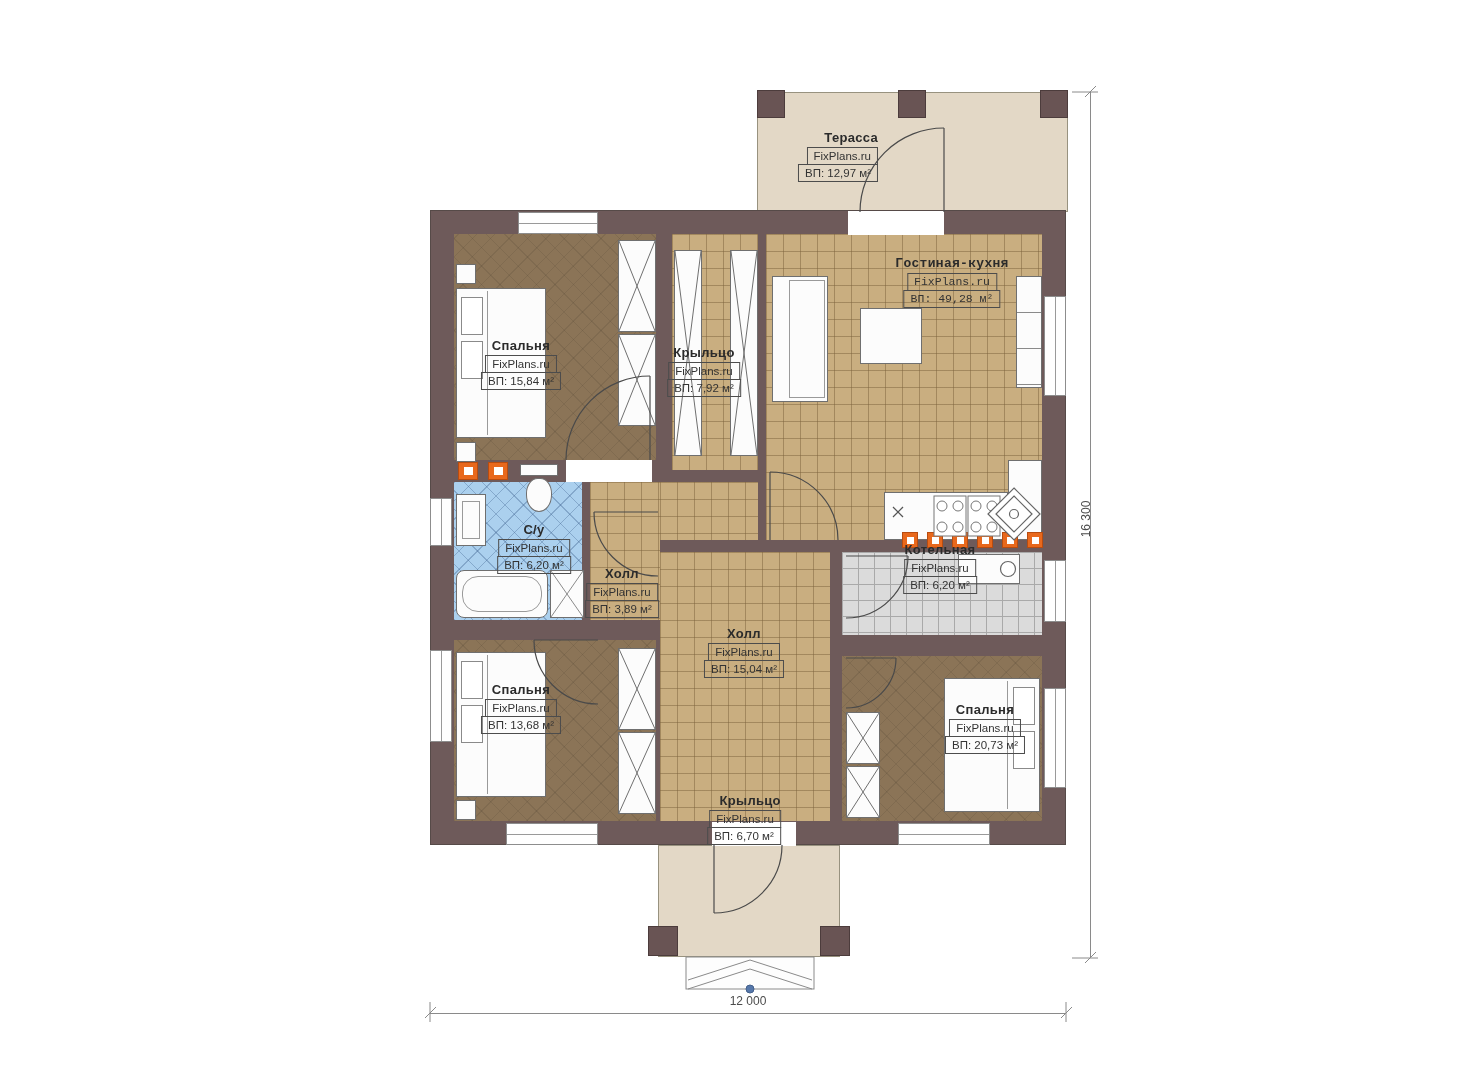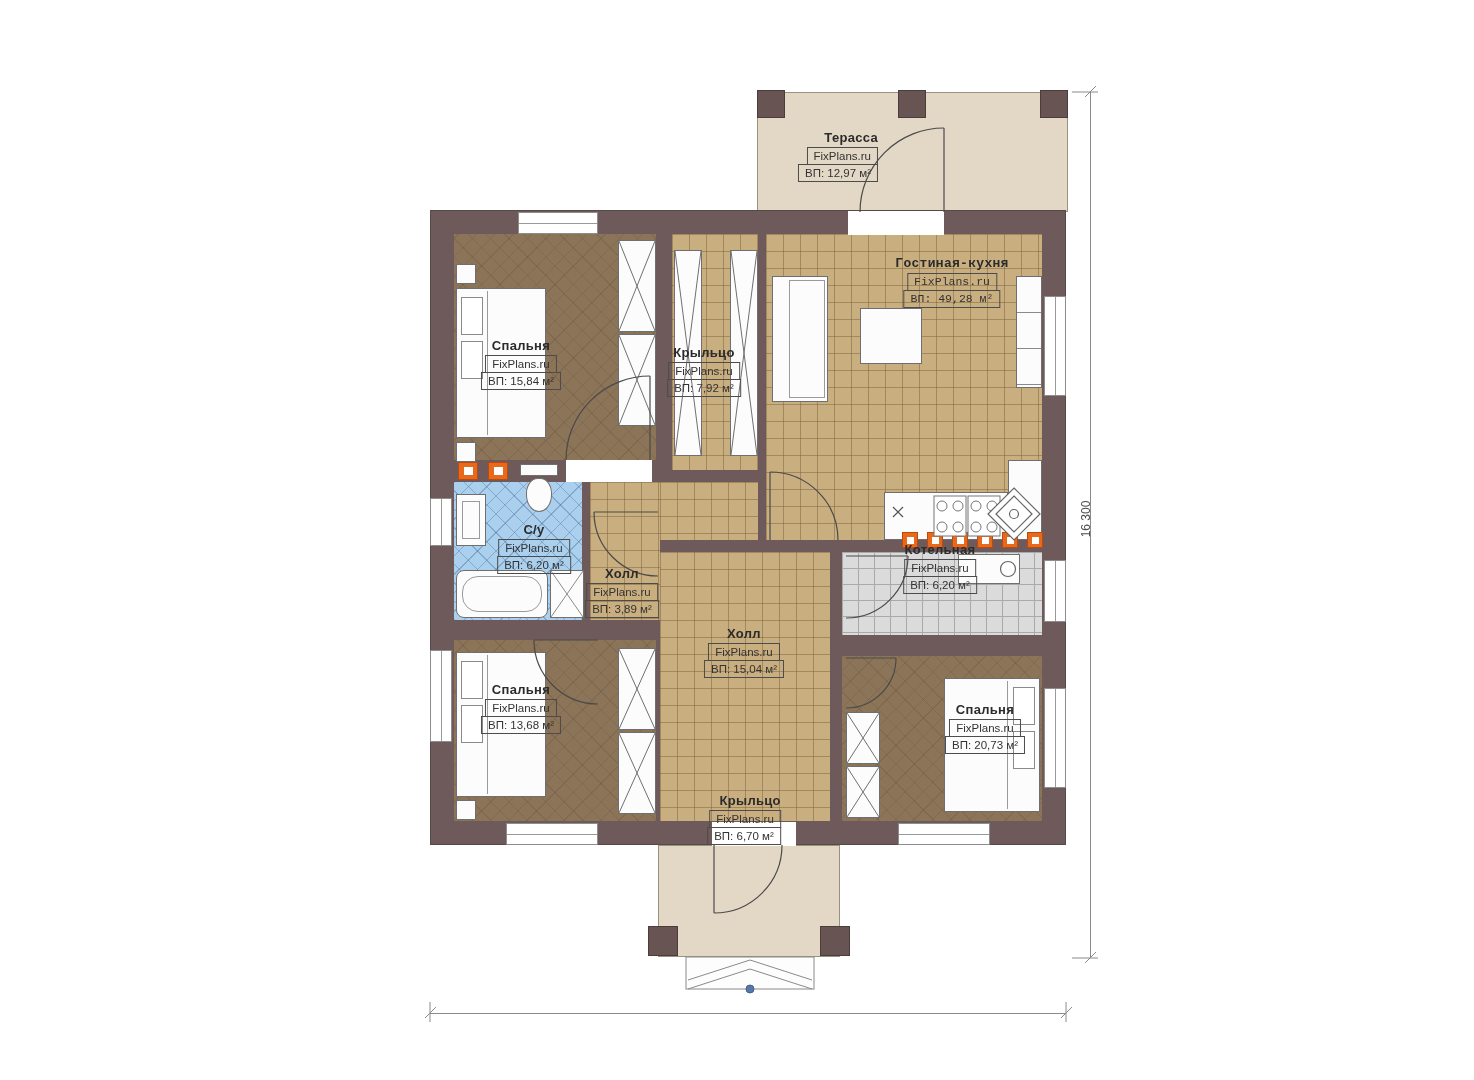--- a/index.html
+++ b/index.html
@@ -323,15 +323,16 @@
     <div class="label-box area">ВП: 20,73 м²</div>
   </div>
   <div class="room-label" style="left:744px;top:793px;align-items:flex-end;">
     <div class="room-name">Крыльцо</div>
     <div class="label-box brand">FixPlans.ru</div>
     <div class="label-box area">ВП: 6,70 м²</div>
   </div>
 
   <div class="dim-line-h"></div>
   <div class="dim-line-v"></div>
+  <div class="dim dim-bottom-label">12 000</div>
   <div class="dim dim-right-label">16 300</div>
 
 </div>
 
 </body></html>

